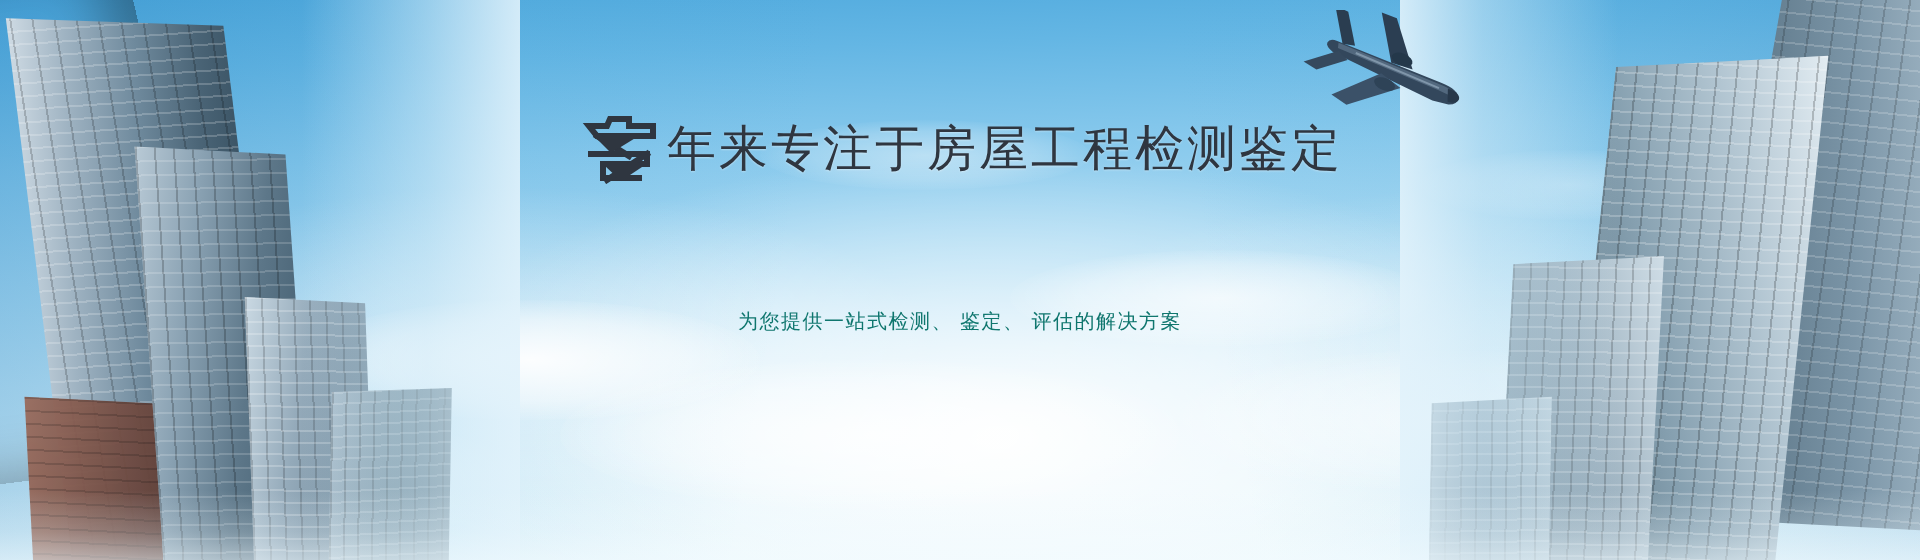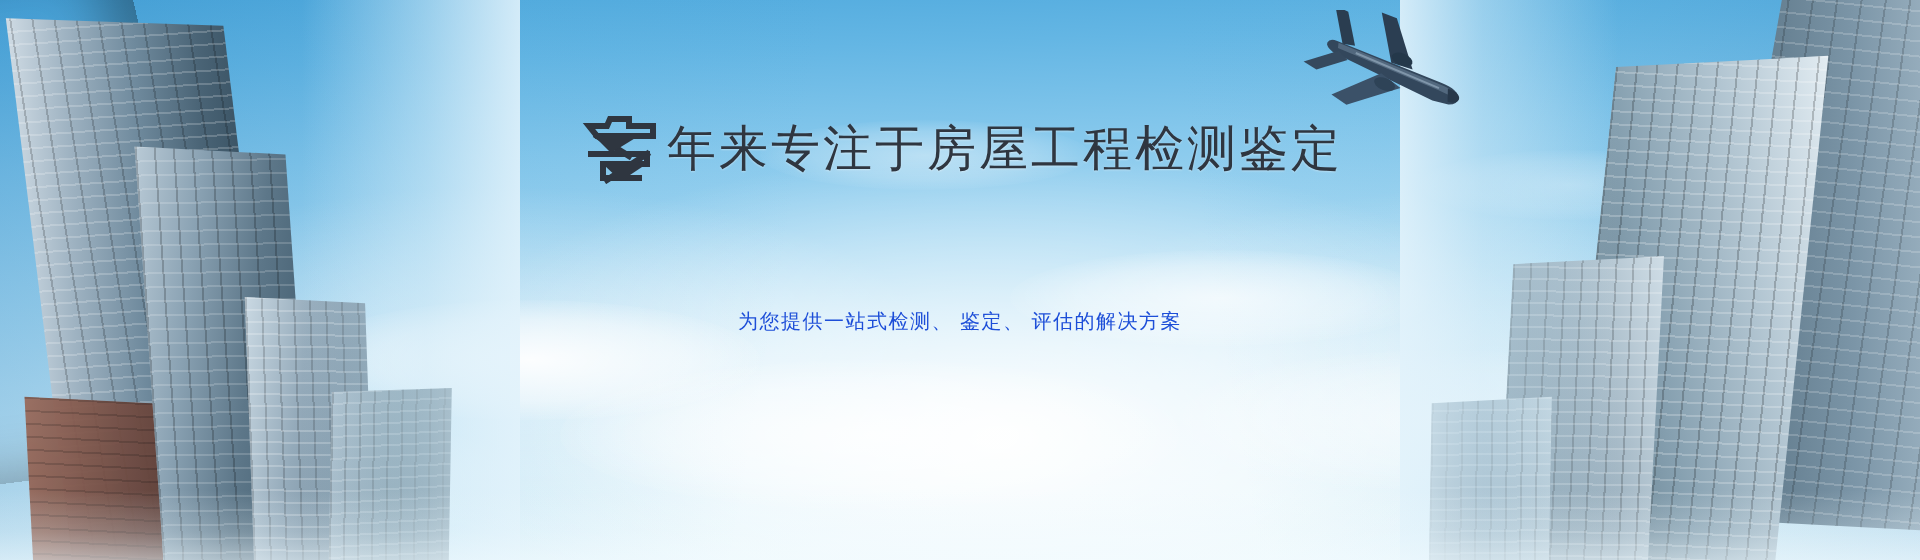--- a/index.html
+++ b/index.html
@@ -268,21 +268,21 @@
     white-space: nowrap;
   }
 
   
   .subtitle {
     position: absolute;
     left: 0; right: 0;
     top: 308px;
     font-size: 20px;
     letter-spacing: 1.5px;
-    color: #1d4ed8;
+    color: #0f766e;
     white-space: nowrap;
   }
 
   .bottom-fade {
     position: absolute;
     left: 0; right: 0; bottom: 0;
     height: 70px;
     background: linear-gradient(180deg, rgba(255,255,255,0) 0%, rgba(236,248,253,0.25) 60%, rgba(240,250,254,0.55) 100%);
     pointer-events: none;
   }

